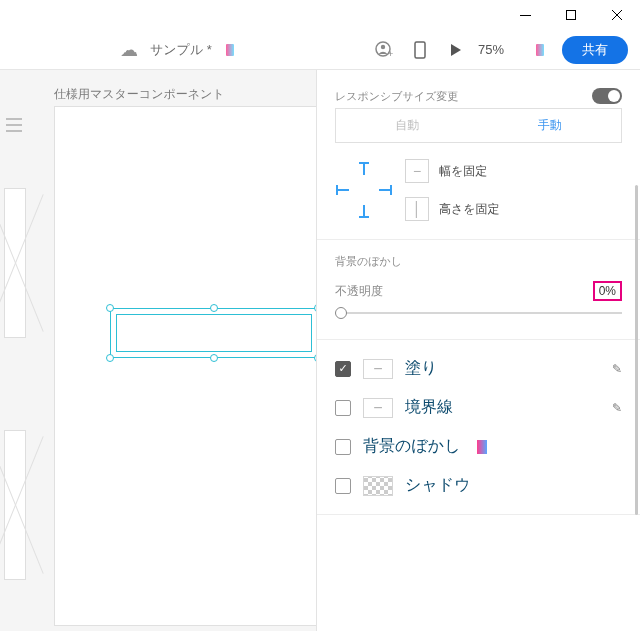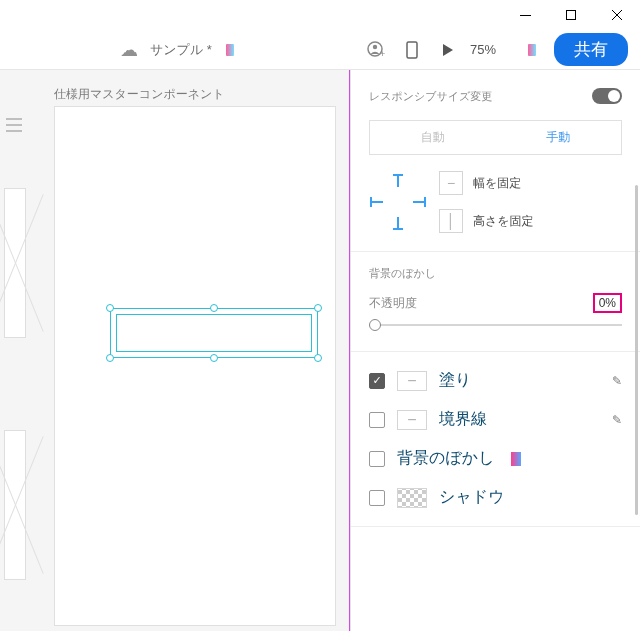--- a/index.html
+++ b/index.html
@@ -9,47 +9,47 @@
 .titlebar .win-btn { width: 46px; height: 30px; display: flex; align-items: center; justify-content: center; font-size: 11px; color: #222; }
 .titlebar .win-btn svg { stroke: #000; }
 
 .toolbar { height: 40px; display: flex; align-items: center; padding: 0 12px; gap: 8px; border-bottom: 1px solid #e6e6e6; }
 .toolbar .cloud { color: #919191; font-size: 18px; }
 .toolbar .docname { font-size: 13px; color: #6b6b6b; margin-left: 4px; }
 .toolbar .divider-badge { width: 8px; height: 12px; background: linear-gradient(90deg,#ff5f9e,#75e0ff); margin-left: 6px; border-radius: 1px; }
 .toolbar .spacer { flex: 1; }
 .toolbar .ic { width: 28px; height: 28px; display:flex; align-items:center; justify-content:center; color:#555; }
 .toolbar .zoom { font-size: 13px; color:#555; width: 44px; }
-.toolbar .share-btn { background:#1473e6; color:#fff; border:none; border-radius:14px; padding:5px 20px; font-size:17px; margin-left:10px; }
+.toolbar .share-btn { background:#1473e6; color:#fff; border:none; border-radius:14px; padding:5px 20px; font-size:13px; margin-left:10px; }
 
 .workspace { position:absolute; top:70px; left:0; bottom:0; right:290px; background:#f5f5f5; border-right:1px solid #d946ef; overflow:hidden; }
 .workspace .hamburger { position:absolute; left:6px; top:44px; width:16px; }
 .workspace .hamburger div { height:2px; background:#bfbfbf; margin:4px 0; }
 
 .thumb { position:absolute; left:4px; width:22px; background:#fff; border:1px solid #dedede; }
 .thumb.t1 { top:118px; height:150px; }
 .thumb.t2 { top:360px; height:150px; }
 .thumb .x { position:absolute; inset:0; }
 .thumb .x::before, .thumb .x::after { content:""; position:absolute; background:#e0e0e0; width:1px; height:100%; left:50%; top:0; }
 .thumb .x::before { transform: rotate(22deg); transform-origin:center; }
 .thumb .x::after { transform: rotate(-22deg); transform-origin:center; }
 
 .canvas-title { position:absolute; left:54px; top:16px; font-size:12px; color:#7a7a7a; }
 .artboard { position:absolute; left:54px; top:36px; width:282px; height:520px; background:#fff; border:1px solid #e0e0e0; }
 
 .sel-rect { position:absolute; border:1.5px solid #2dbfd5; background:#fff; }
 .sel-rect.outer{ left:110px; top:238px; width:208px; height:50px; }
 .handle { position:absolute; width:8px; height:8px; border:1.5px solid #2dbfd5; background:#fff; border-radius:50%; }
 
-.propanel { position:absolute; top:70px; right:0; bottom:0; width:290px; background:#fff; border-left:1px solid #e3e3e3; padding: 18px 18px 0 18px; font-size:12px; color:#4b4b4b; overflow:hidden; }
+.propanel { position:absolute; top:70px; right:0; bottom:0; width:324px; background:#fff; border-left:1px solid #e3e3e3; padding: 18px 18px 0 18px; font-size:12px; color:#4b4b4b; overflow:hidden; }
 .propanel .section-head { color:#8a8a8a; font-size:11px; display:flex; justify-content:space-between; align-items:center; }
 .toggle { width:30px; height:16px; background:#6b6b6b; border-radius:8px; position:relative; }
 .toggle::after { content:""; position:absolute; right:2px; top:2px; width:12px; height:12px; background:#fff; border-radius:50%; }
 
-.seg { display:flex; border:1px solid #e0e0e0; margin-top:16px; }
+.seg { display:flex; border:1px solid #e0e0e0; margin-top:4px; }
 .seg div { flex:1; text-align:center; padding:8px 0; font-size:12px; }
 .seg .active { color:#3f97f0; }
 .seg .inactive { color:#bfbfbf; }
 
 .constraint-row { display:flex; align-items:center; gap:12px; margin-top:16px; }
 .constraint-box { width:58px; height:58px; display:flex; align-items:center; justify-content:center; position:relative; }
 .cb { position:absolute; background:#37a0f4; }
 .cb.t { width:2px; height:12px; top:2px; left:28px; } .cb.t::before{content:"";position:absolute;top:-1px;left:-4px;width:10px;height:2px;background:#37a0f4;}
 .cb.b { width:2px; height:12px; bottom:2px; left:28px; } .cb.b::before{content:"";position:absolute;bottom:-1px;left:-4px;width:10px;height:2px;background:#37a0f4;}
 .cb.l { width:12px; height:2px; left:2px; top:28px; } .cb.l::before{content:"";position:absolute;left:-1px;top:-4px;width:2px;height:10px;background:#37a0f4;}

